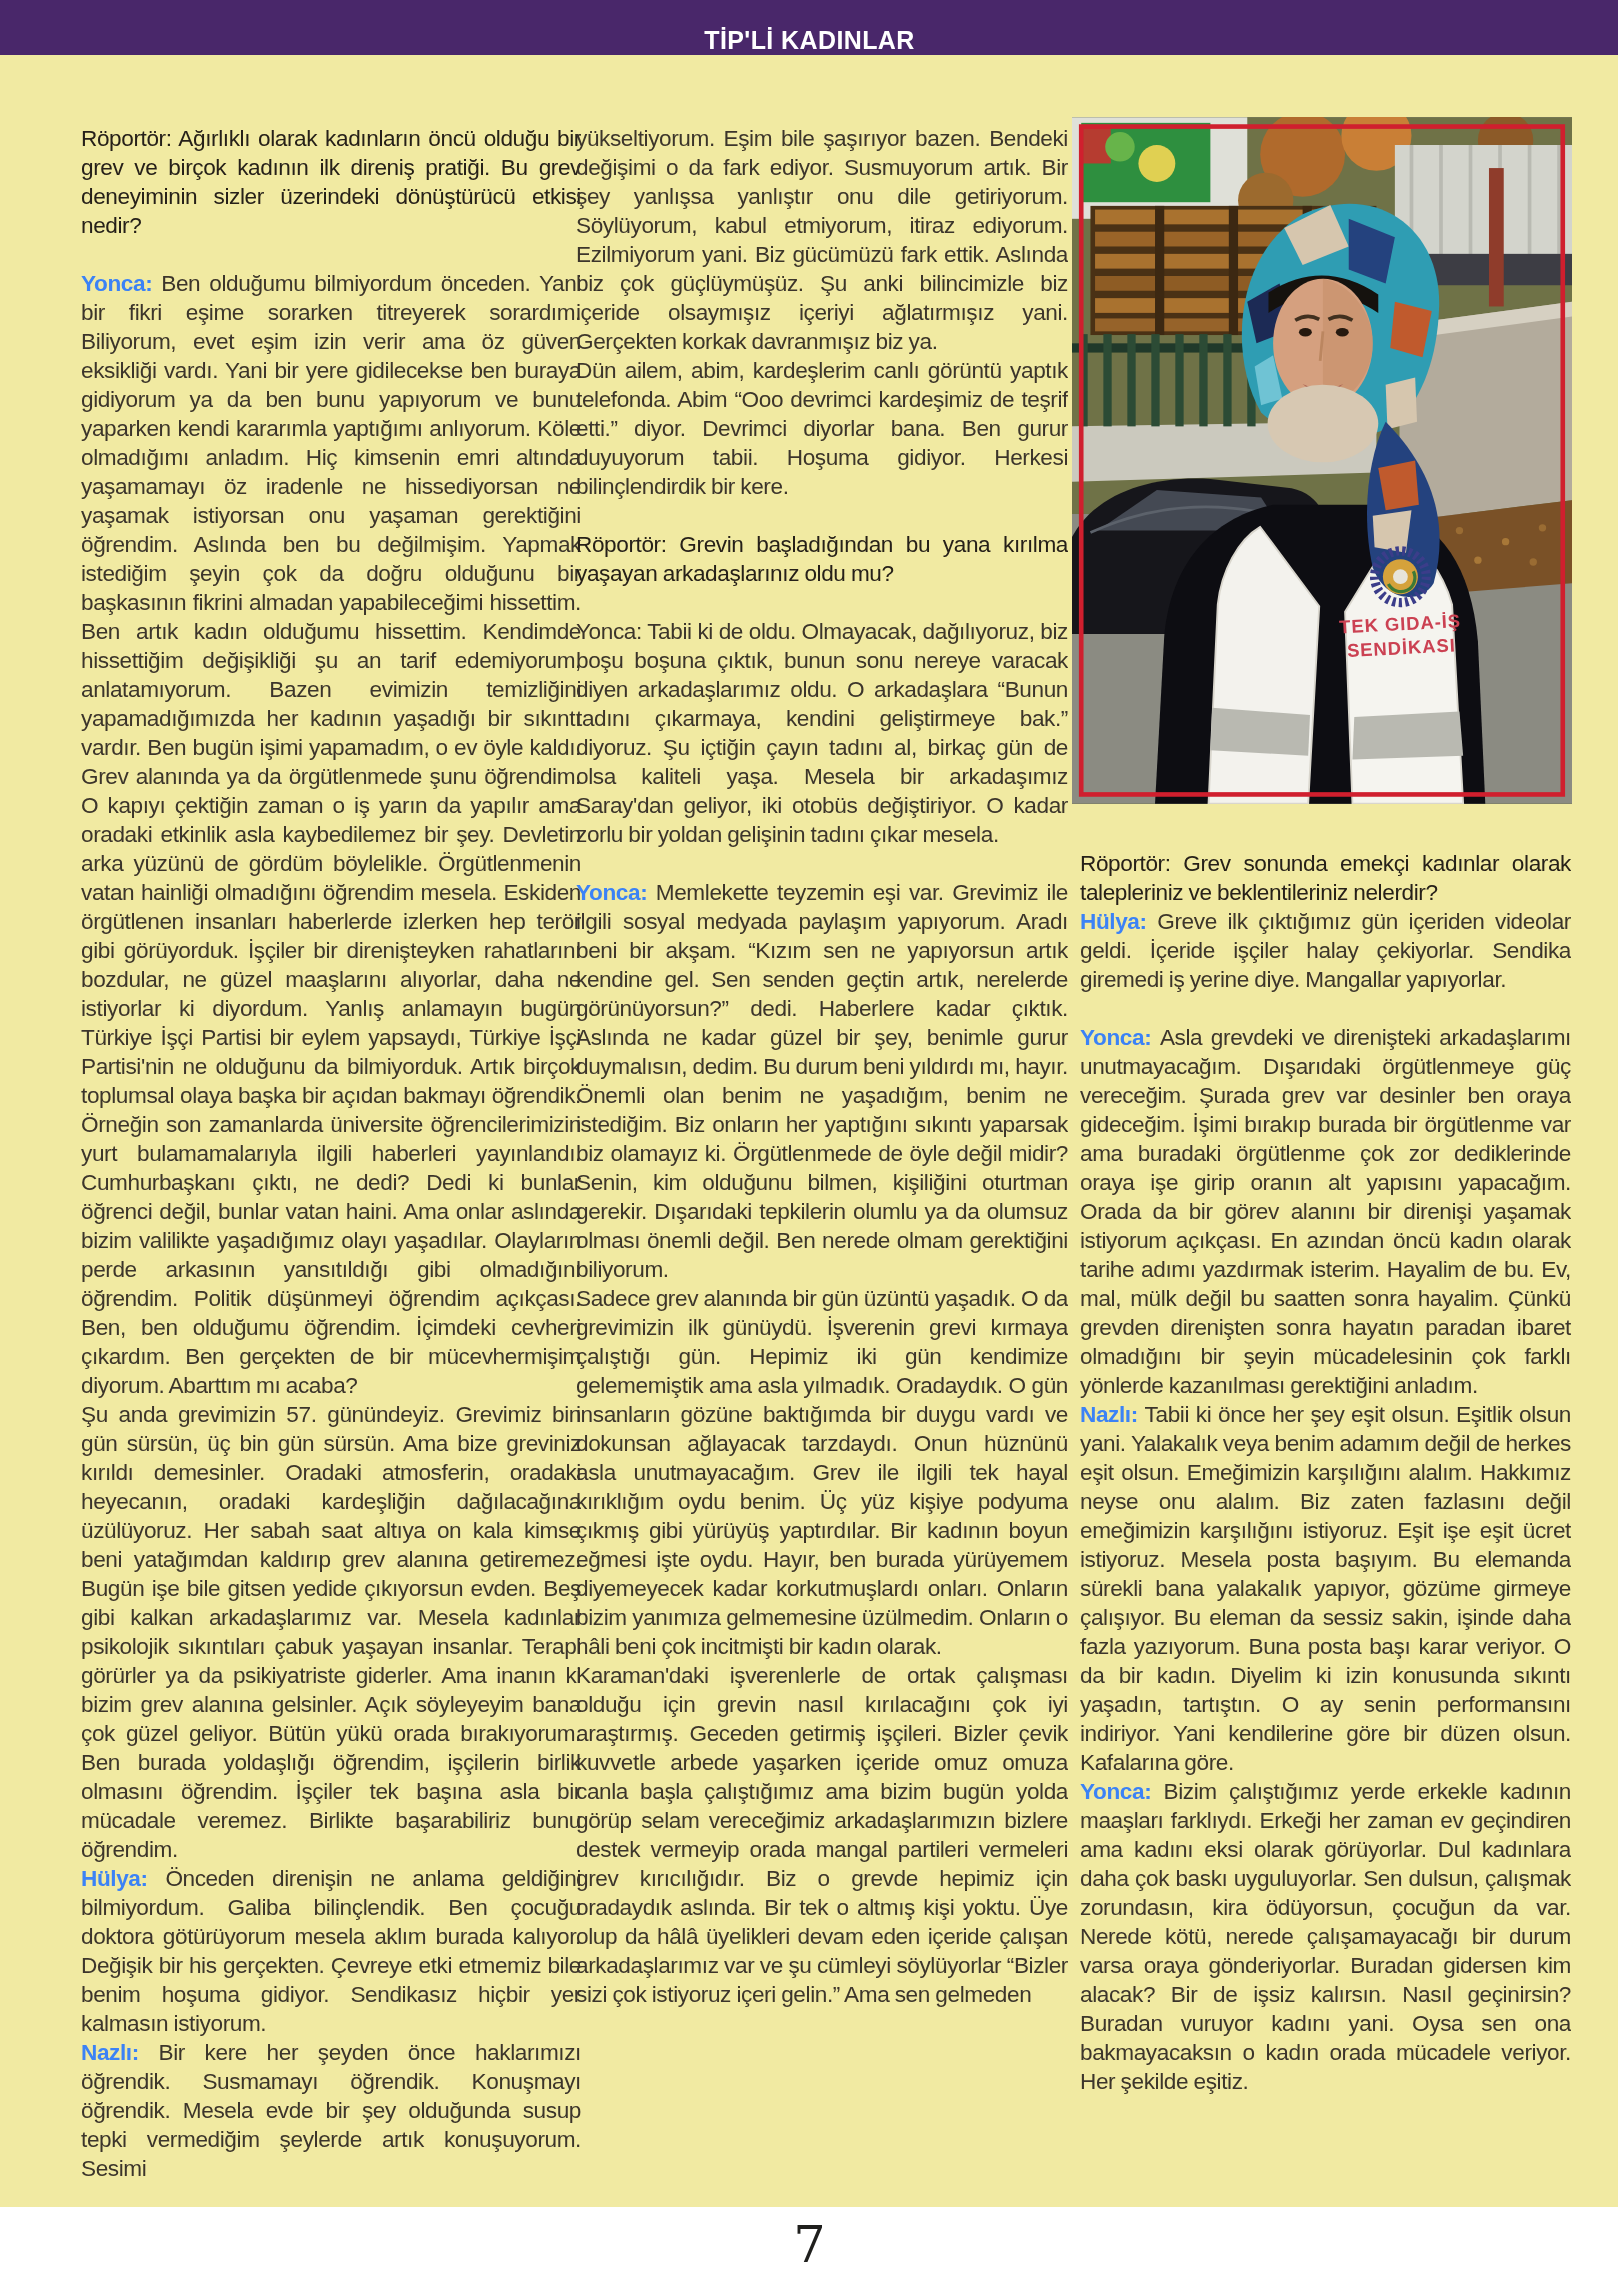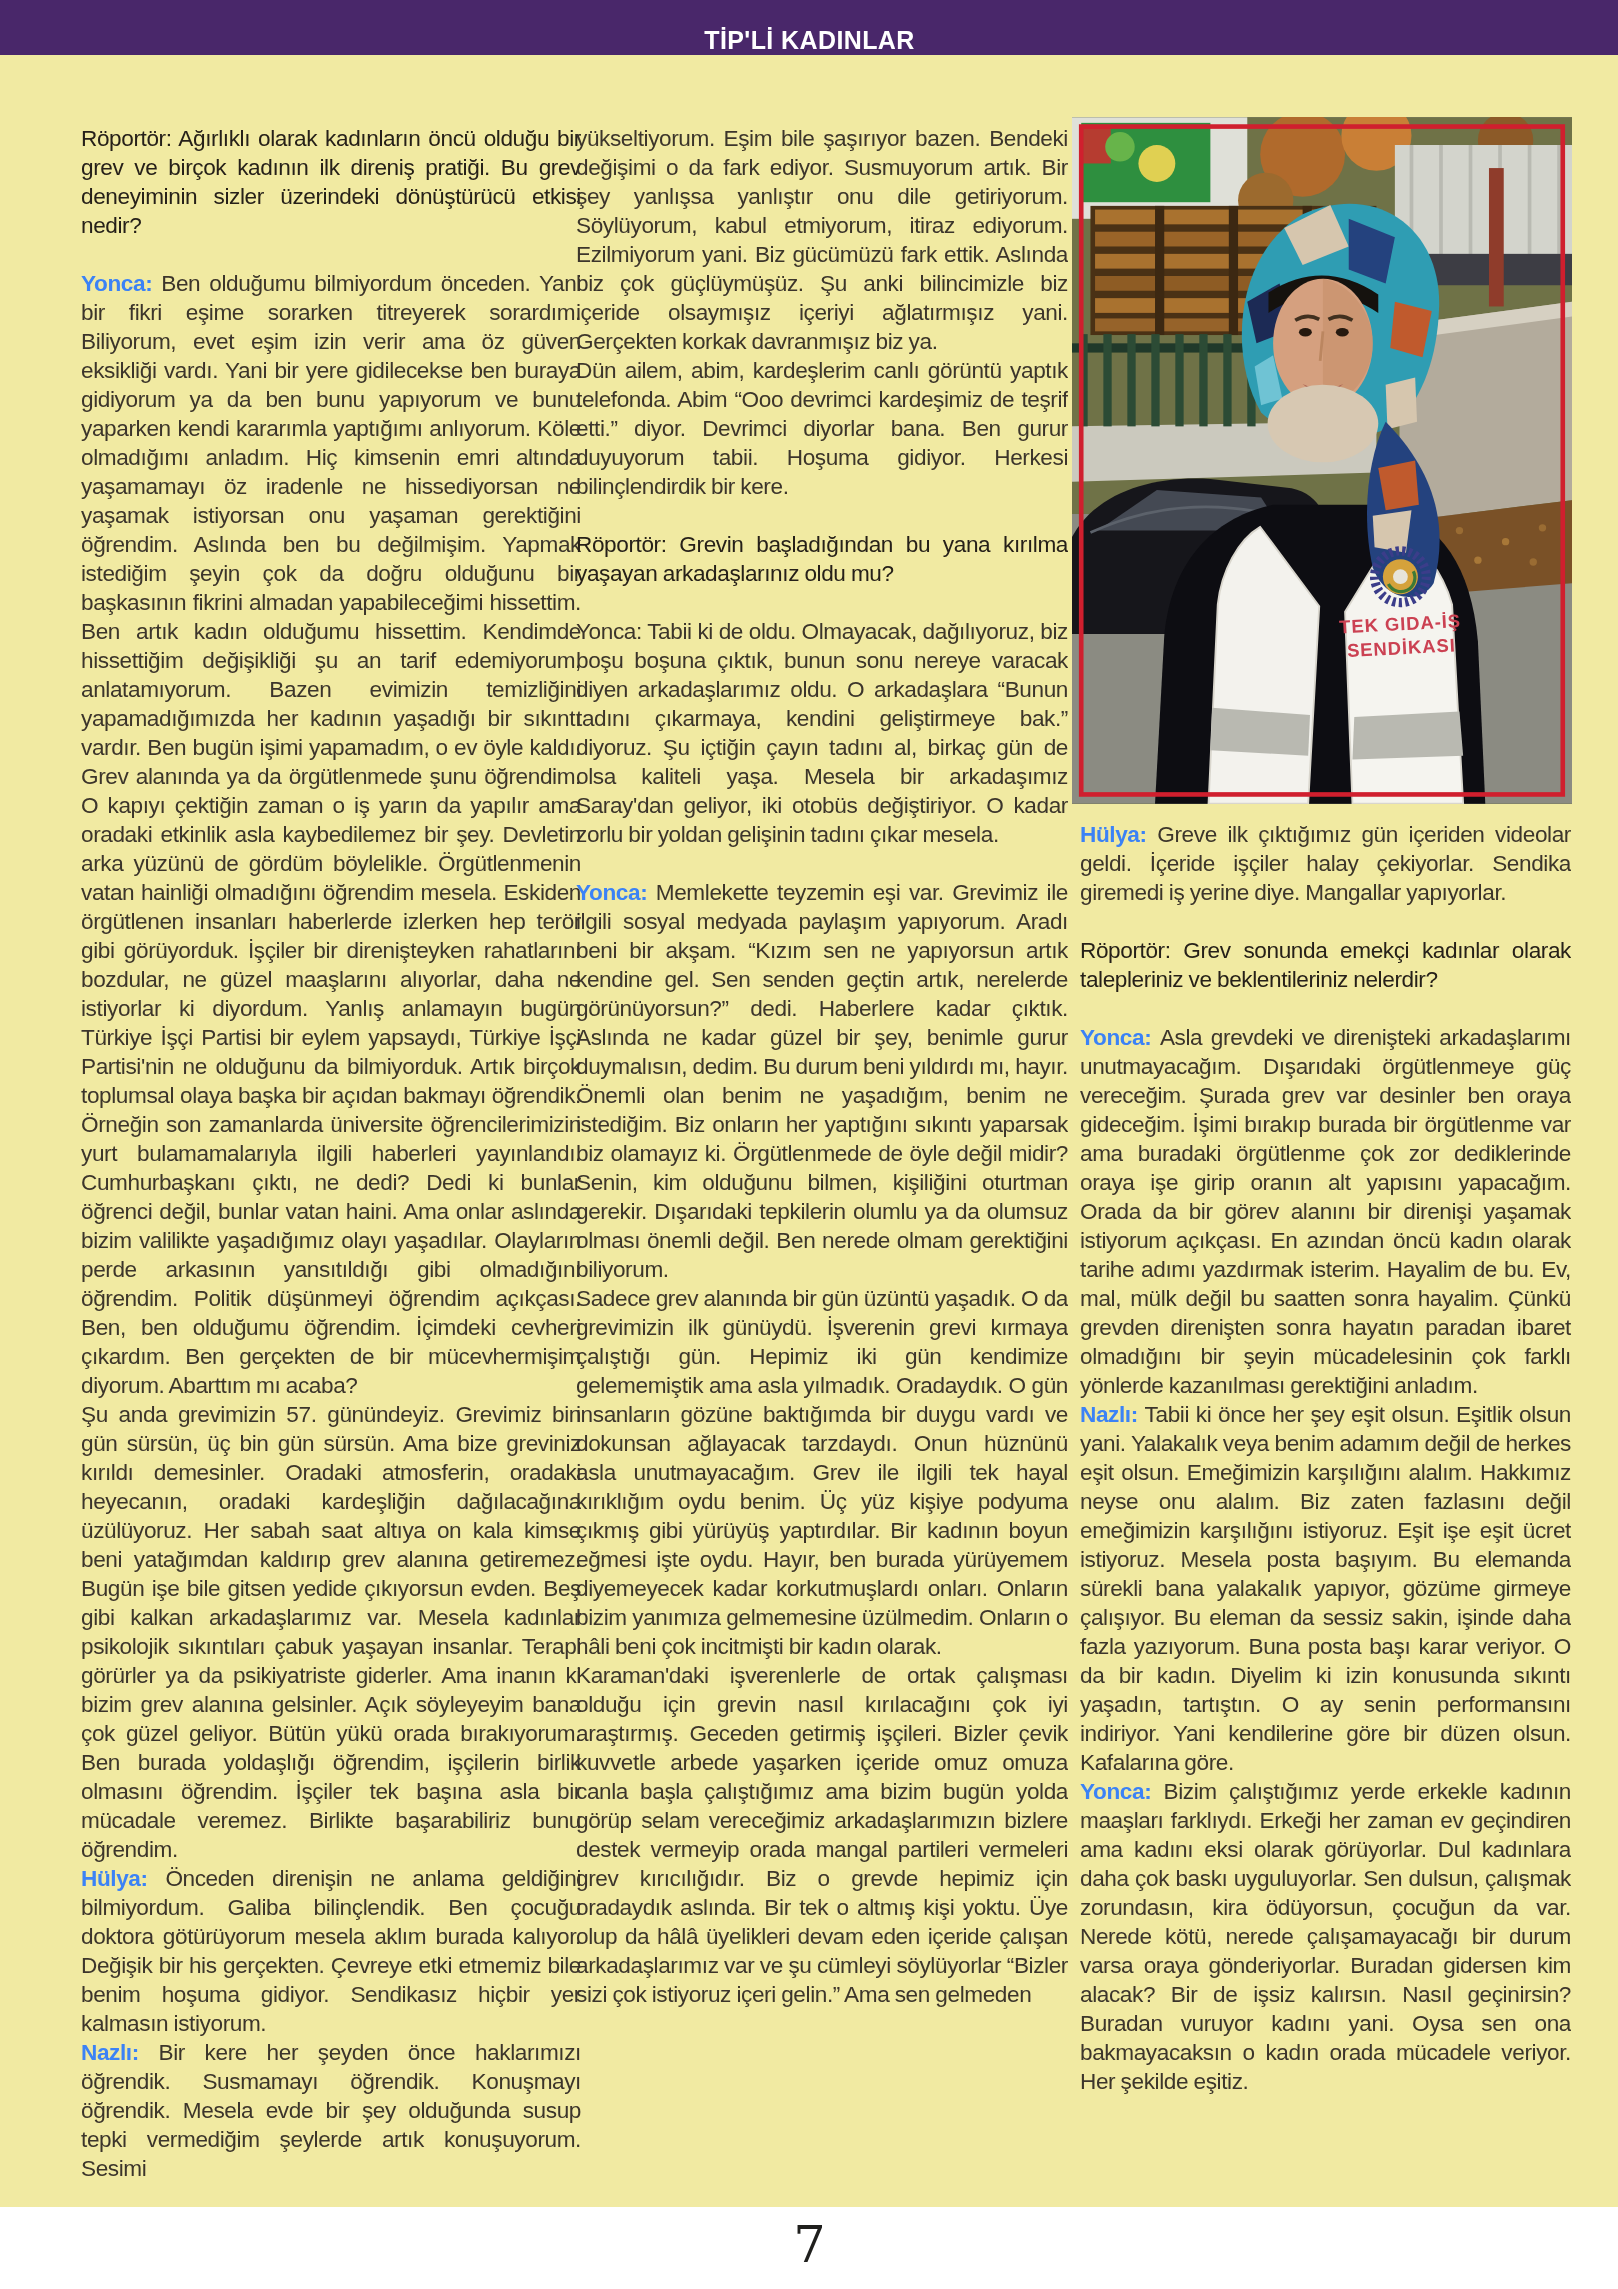--- a/index.html
+++ b/index.html
@@ -47,22 +47,22 @@
       <div class="col">
         <p class="para answer">yükseltiyorum. Eşim bile şaşırıyor bazen. Bendeki değişimi o da fark ediyor. Susmuyorum artık. Bir şey yanlışsa yanlıştır onu dile getiriyorum. Söylüyorum, kabul etmiyorum, itiraz ediyorum. Ezilmiyorum yani. Biz gücümüzü fark ettik. Aslında biz çok güçlüymüşüz. Şu anki bilincimizle biz içeride olsaymışız içeriyi ağlatırmışız yani. Gerçekten korkak davranmışız biz ya.</p>
         <p class="para answer">Dün ailem, abim, kardeşlerim canlı görüntü yaptık telefonda. Abim “Ooo devrimci kardeşimiz de teşrif etti.” diyor. Devrimci diyorlar bana. Ben gurur duyuyorum tabii. Hoşuma gidiyor. Herkesi bilinçlendirdik bir kere.</p>
         <p class="para question gap">Röportör: Grevin başladığından bu yana kırılma yaşayan arkadaşlarınız oldu mu?</p>
         <p class="para answer gap">Yonca: Tabii ki de oldu. Olmayacak, dağılıyoruz, biz boşu boşuna çıktık, bunun sonu nereye varacak diyen arkadaşlarımız oldu. O arkadaşlara “Bunun tadını çıkarmaya, kendini geliştirmeye bak.” diyoruz. Şu içtiğin çayın tadını al, birkaç gün de olsa kaliteli yaşa. Mesela bir arkadaşımız Saray'dan geliyor, iki otobüs değiştiriyor. O kadar zorlu bir yoldan gelişinin tadını çıkar mesela.</p>
         <p class="para answer gap"><b class="speaker">Yonca: </b>Memlekette teyzemin eşi var. Grevimiz ile ilgili sosyal medyada paylaşım yapıyorum. Aradı beni bir akşam. “Kızım sen ne yapıyorsun artık kendine gel. Sen senden geçtin artık, nerelerde görünüyorsun?” dedi. Haberlere kadar çıktık. Aslında ne kadar güzel bir şey, benimle gurur duymalısın, dedim. Bu durum beni yıldırdı mı, hayır. Önemli olan benim ne yaşadığım, benim ne istediğim. Biz onların her yaptığını sıkıntı yaparsak biz olamayız ki. Örgütlenmede de öyle değil midir? Senin, kim olduğunu bilmen, kişiliğini oturtman gerekir. Dışarıdaki tepkilerin olumlu ya da olumsuz olması önemli değil. Ben nerede olmam gerektiğini biliyorum.</p>
         <p class="para answer">Sadece grev alanında bir gün üzüntü yaşadık. O da grevimizin ilk günüydü. İşverenin grevi kırmaya çalıştığı gün. Hepimiz iki gün kendimize gelememiştik ama asla yılmadık. Oradaydık. O gün insanların gözüne baktığımda bir duygu vardı ve dokunsan ağlayacak tarzdaydı. Onun hüznünü asla unutmayacağım. Grev ile ilgili tek hayal kırıklığım oydu benim. Üç yüz kişiye podyuma çıkmış gibi yürüyüş yaptırdılar. Bir kadının boyun eğmesi işte oydu. Hayır, ben burada yürüyemem diyemeyecek kadar korkutmuşlardı onları. Onların bizim yanımıza gelmemesine üzülmedim. Onların o hâli beni çok incitmişti bir kadın olarak.</p>
         <p class="para answer">Karaman'daki işverenlerle de ortak çalışması olduğu için grevin nasıl kırılacağını çok iyi araştırmış. Geceden getirmiş işçileri. Bizler çevik kuvvetle arbede yaşarken içeride omuz omuza canla başla çalıştığımız ama bizim bugün yolda görüp selam vereceğimiz arkadaşlarımızın bizlere destek vermeyip orada mangal partileri vermeleri grev kırıcılığıdır. Biz o grevde hepimiz için oradaydık aslında. Bir tek o altmış kişi yoktu. Üye olup da hâlâ üyelikleri devam eden içeride çalışan arkadaşlarımız var ve şu cümleyi söylüyorlar “Bizler sizi çok istiyoruz içeri gelin.” Ama sen gelmeden</p>
       </div>
       <div class="col">
+        <p class="para question gap">Röportör: Grev sonunda emekçi kadınlar olarak talepleriniz ve beklentileriniz nelerdir?</p>
         <p class="para answer"><b class="speaker">Hülya: </b>Greve ilk çıktığımız gün içeriden videolar geldi. İçeride işçiler halay çekiyorlar. Sendika giremedi iş yerine diye. Mangallar yapıyorlar.</p>
-        <p class="para question gap">Röportör: Grev sonunda emekçi kadınlar olarak talepleriniz ve beklentileriniz nelerdir?</p>
         <p class="para answer gap"><b class="speaker">Yonca: </b>Asla grevdeki ve direnişteki arkadaşlarımı unutmayacağım. Dışarıdaki örgütlenmeye güç vereceğim. Şurada grev var desinler ben oraya gideceğim. İşimi bırakıp burada bir örgütlenme var ama buradaki örgütlenme çok zor dediklerinde oraya işe girip oranın alt yapısını yapacağım. Orada da bir görev alanını bir direnişi yaşamak istiyorum açıkçası. En azından öncü kadın olarak tarihe adımı yazdırmak isterim. Hayalim de bu. Ev, mal, mülk değil bu saatten sonra hayalim. Çünkü grevden direnişten sonra hayatın paradan ibaret olmadığını bir şeyin mücadelesinin çok farklı yönlerde kazanılması gerektiğini anladım.</p>
         <p class="para answer"><b class="speaker">Nazlı: </b>Tabii ki önce her şey eşit olsun. Eşitlik olsun yani. Yalakalık veya benim adamım değil de herkes eşit olsun. Emeğimizin karşılığını alalım. Hakkımız neyse onu alalım. Biz zaten fazlasını değil emeğimizin karşılığını istiyoruz. Eşit işe eşit ücret istiyoruz. Mesela posta başıyım. Bu elemanda sürekli bana yalakalık yapıyor, gözüme girmeye çalışıyor. Bu eleman da sessiz sakin, işinde daha fazla yazıyorum. Buna posta başı karar veriyor. O da bir kadın. Diyelim ki izin konusunda sıkıntı yaşadın, tartıştın. O ay senin performansını indiriyor. Yani kendilerine göre bir düzen olsun. Kafalarına göre.</p>
         <p class="para answer"><b class="speaker">Yonca: </b>Bizim çalıştığımız yerde erkekle kadının maaşları farklıydı. Erkeği her zaman ev geçindiren ama kadını eksi olarak görüyorlar. Dul kadınlara daha çok baskı uyguluyorlar. Sen dulsun, çalışmak zorundasın, kira ödüyorsun, çocuğun da var. Nerede kötü, nerede çalışamayacağı bir durum varsa oraya gönderiyorlar. Buradan gidersen kim alacak? Bir de işsiz kalırsın. Nasıl geçinirsin? Buradan vuruyor kadını yani. Oysa sen ona bakmayacaksın o kadın orada mücadele veriyor. Her şekilde eşitiz.</p>
       </div>
     </div>
 
   <figure class="photo">
     <svg width="500" height="687" viewBox="0 0 542 744" xmlns="http://www.w3.org/2000/svg">
 
       <rect x="0" y="0" width="542" height="744" fill="#8b8b82"></rect>

